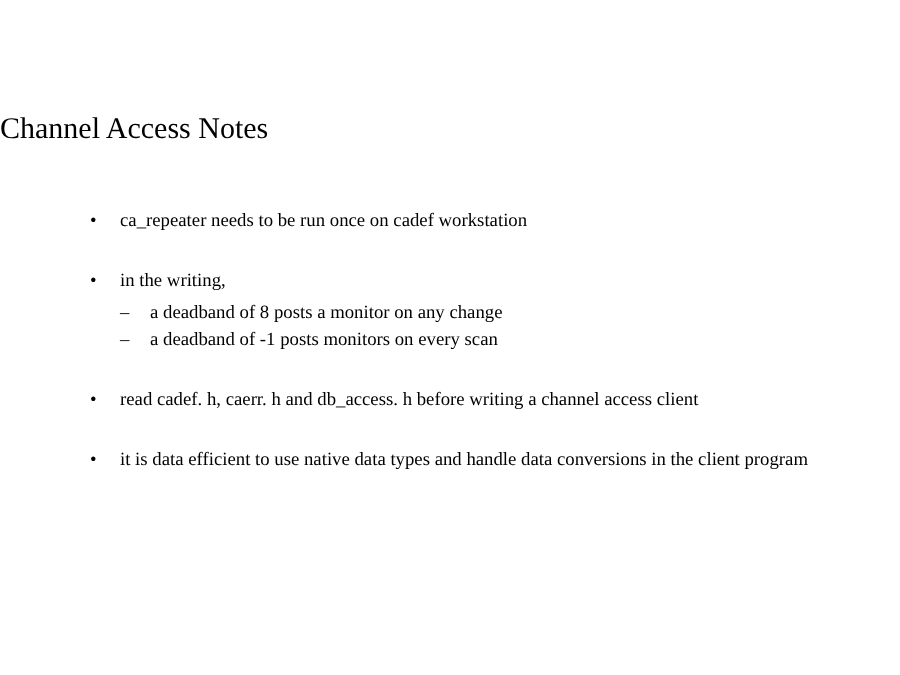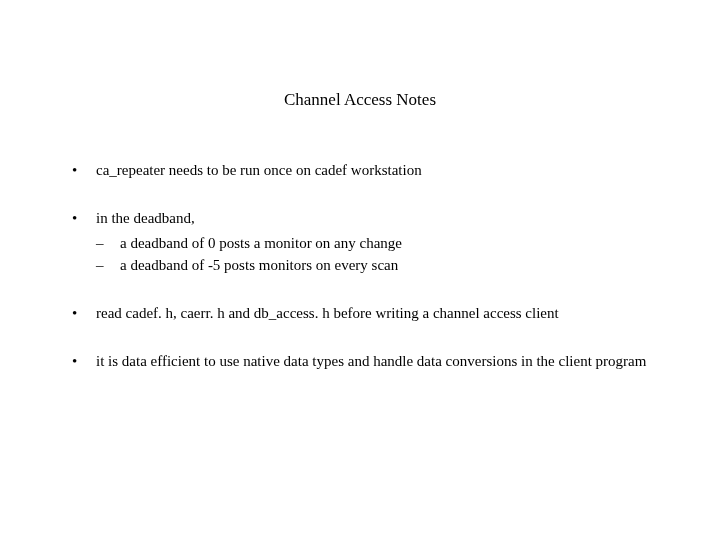--- a/index.html
+++ b/index.html
@@ -12,22 +12,22 @@
     color: #000000;
   }
   .slide {
     box-sizing: border-box;
     width: 720px;
     height: 540px;
     padding: 0;
     position: relative;
   }
   .title {
-    text-align: center;
-    font-size: 17px;
+    text-align: left;
+    font-size: 24px;
     font-weight: normal;
     margin-top: 90px;
     margin-bottom: 50px;
   }
   .body {
     margin-left: 72px;
     margin-right: 60px;
     font-size: 15px;
     line-height: 1.35;
   }
@@ -73,29 +73,29 @@
   <div class="body">
 
     <div class="bullet-l1">
       <span class="marker">•</span>
       <span class="text">ca_repeater needs to be run once on cadef workstation</span>
     </div>
 
     <div class="group">
       <div class="bullet-l1 nogap">
         <span class="marker">•</span>
-        <span class="text">in the deadband,</span>
+        <span class="text">in the writing,</span>
       </div>
       <div class="bullet-l2">
         <span class="marker">–</span>
-        <span class="text">a deadband of 0 posts a monitor on any change</span>
+        <span class="text">a deadband of 8 posts a monitor on any change</span>
       </div>
       <div class="bullet-l2">
         <span class="marker">–</span>
-        <span class="text">a deadband of -5 posts monitors on every scan</span>
+        <span class="text">a deadband of -1 posts monitors on every scan</span>
       </div>
     </div>
 
     <div class="bullet-l1">
       <span class="marker">•</span>
       <span class="text">read cadef. h, caerr. h and db_access. h before writing a channel access client</span>
     </div>
 
     <div class="bullet-l1">
       <span class="marker">•</span>

